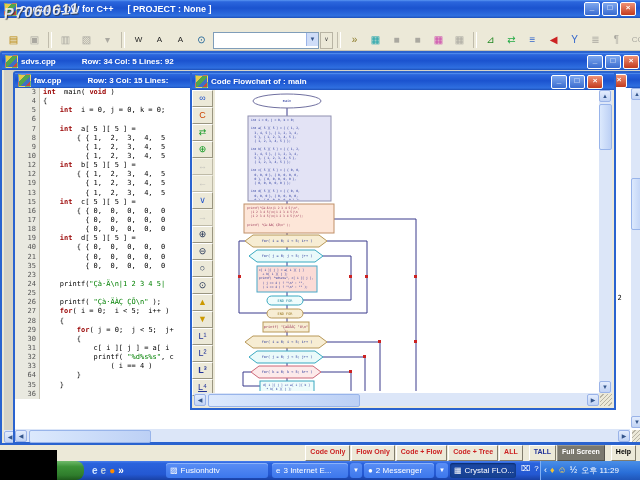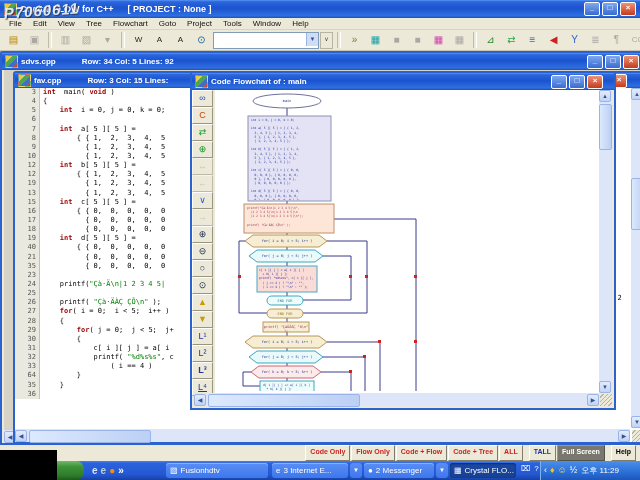--- a/index.html
+++ b/index.html
@@ -121,32 +121,20 @@
     <span class="wicon"></span>
     <span>Crystal FLOW for C++</span>
     <span id="app-title-project">[ PROJECT : None ]</span>
     <span class="wctl">
       <span class="wbtn">_</span>
       <span class="wbtn">□</span>
       <span class="wbtn close">×</span>
     </span>
   </div>
 
-  <div id="menubar">
-      <span class="menu-item">File</span>
-      <span class="menu-item">Edit</span>
-      <span class="menu-item">View</span>
-      <span class="menu-item">Tree</span>
-      <span class="menu-item">Flowchart</span>
-      <span class="menu-item">Goto</span>
-      <span class="menu-item">Project</span>
-      <span class="menu-item">Tools</span>
-      <span class="menu-item">Window</span>
-      <span class="menu-item">Help</span>
-    </div>
 
   <div id="toolbar">
       <span class="tbtn" style="color: rgb(184, 134, 11);">▤</span>
       <span class="tbtn dis" style="color: rgb(136, 136, 136);">▣</span>
       <span class="tsep"></span>
       <span class="tbtn dis" style="color: rgb(136, 136, 136);">▥</span>
       <span class="tbtn dis" style="color: rgb(136, 136, 136);">▧</span>
       <span class="tbtn dis" style="color: rgb(136, 136, 136);">▾</span>
       <span class="tsep"></span>
       <span class="tbtn" style="color: rgb(34, 34, 34); font-size: 8px;">W</span>

